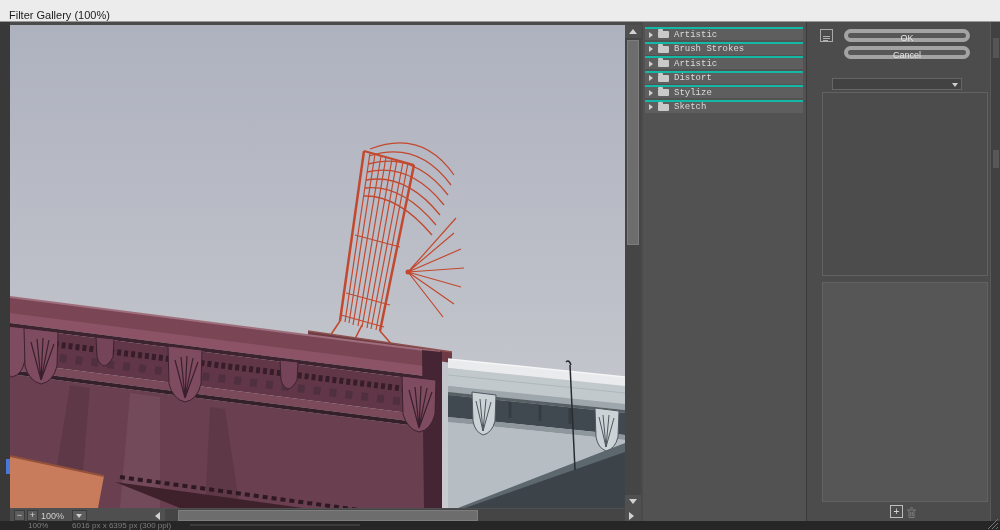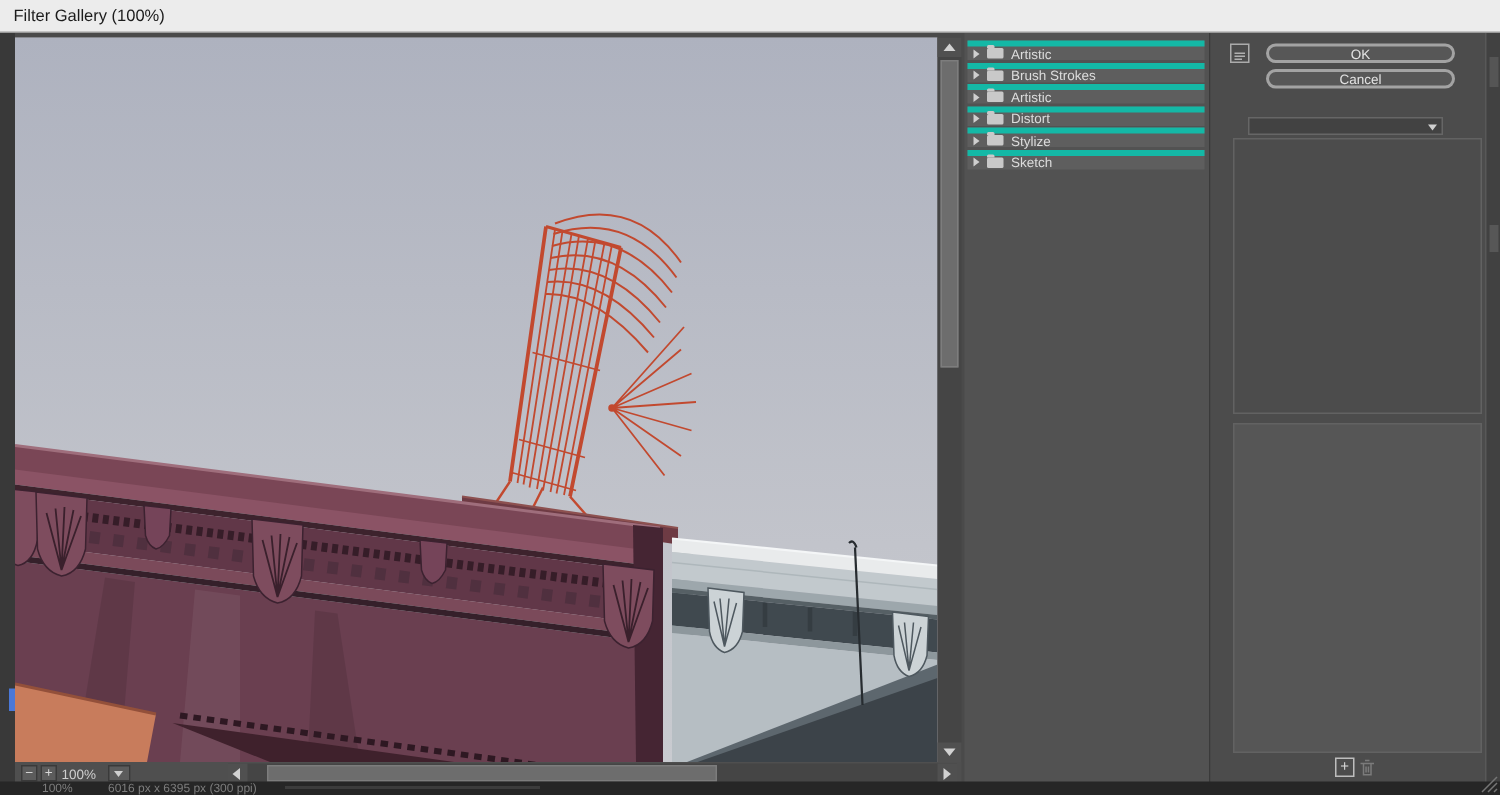--- a/index.html
+++ b/index.html
@@ -2,21 +2,21 @@
 <html><head>
 <meta charset="utf-8">
 <style>
   * { margin:0; padding:0; box-sizing:border-box; }
   html,body { width:1000px; height:530px; overflow:hidden; background:#4a4a4a;
               font-family:"Liberation Sans", sans-serif; }
   #app { position:relative; width:1000px; height:530px; background:#4a4a4a; overflow:hidden; }
 
   
   .titlebar { position:absolute; left:0; top:0; width:1000px; height:22px;
-    background:#ececec; border-bottom:1px solid #9a9a9a; display:flex; align-items:center; }
+    background:#ececec; border-bottom:1px solid #9a9a9a; display:flex; align-items:flex-end; }
   .titlebar span { font-size:11px; color:#1c1c1c; padding-left:9px; }
 
   
   .left-strip { position:absolute; left:0; top:22px; width:10px; height:508px; background:#393939; }
   .accent-mark { position:absolute; left:6px; top:437px; width:5px; height:15px; background:#4a78d8; }
 
   
   .preview { position:absolute; left:10px; top:25px; width:615px; height:483px; overflow:hidden; background:#b9bcc6; }
   .preview svg { display:block; }
 
@@ -40,37 +40,37 @@
   .zoomdrop { position:absolute; left:62px; top:2px; width:15px; height:11px; background:#5c5c5c; border:1px solid #3a3a3a; }
   .chev { width:0; height:0; border-left:3px solid transparent; border-right:3px solid transparent;
           border-top:4px solid #cfcfcf; position:absolute; left:3px; top:3px; }
   .hscroll { position:absolute; left:142px; top:1px; width:486px; height:13px; background:#454545; }
   .hscroll .btn { position:absolute; top:0; width:13px; height:13px; background:#505050; }
   .hscroll .thumb { position:absolute; left:26px; top:1px; width:300px; height:11px; background:#6d6d6d; border:1px solid #7d7d7d; }
 
   
   .list-region { position:absolute; left:643px; top:22px; width:163px; height:500px; background:#525252; }
   .filter-rows { position:absolute; left:2px; top:5px; width:158px; }
-  .frow { height:13px; margin-bottom:1.5px; background:#5e5e5e; border-top:4px solid #14b8a6;
-    display:flex; align-items:center; padding-left:4px; cursor:default; }
+  .frow { height:13px; margin-bottom:1.5px; background:#5e5e5e; border-top:2px solid #14b8a6;
+    display:flex; align-items:center; padding-left:4px; cursor:default;font-family:Liberation Mono, monospace; }
   .frow .tri { width:0; height:0; border-left:4px solid #cfcfcf; border-top:3px solid transparent;
     border-bottom:3px solid transparent; margin-right:5px; }
   .folder { width:11px; height:7px; background:#c9c9c9; position:relative; margin-right:5px; border-radius:1px; }
   .folder::before { content:""; position:absolute; left:0; top:-2px; width:5px; height:2px; background:#c9c9c9;
     border-radius:1px 1px 0 0; }
   .frow .lbl { font-size:9px; color:#dcdcdc; }
 
   .divider { position:absolute; left:806px; top:22px; width:1px; height:500px; background:#3a3a3a; }
 
   
   .right-region { position:absolute; left:807px; top:22px; width:183px; height:500px; background:#4c4c4c; }
   .collapse-btn { position:absolute; left:13px; top:7px; width:13px; height:13px; background:#4c4c4c;
     border:1px solid #ababab; }
   .pillbtn { position:absolute; left:37px; width:126px; height:13px; background:#575757;
-    border:2px solid #a3a3a3; border-radius:7px; color:#e3e3e3; font-size:9px; line-height:11px;
+    border:4px solid #a3a3a3; border-radius:7px; color:#e3e3e3; font-size:9px; line-height:11px;
     text-align:center; font-family:"Liberation Sans", sans-serif; }
   .dropdown { position:absolute; left:25px; top:56px; width:130px; height:12px; background:#424242;
     border:1px solid #666; }
   .dropdown .chev { left:119px; top:4px; }
   .dropdown .val { position:absolute; left:4px; top:1px; font-size:9px; color:#ddd; }
   .groupbox1 { position:absolute; left:15px; top:70px; width:166px; height:184px; border:1px solid #626262; }
   .groupbox2 { position:absolute; left:15px; top:260px; width:166px; height:220px; border:1px solid #626262; background:#565656; }
   .layerbtn { position:absolute; top:483px; width:13px; height:13px; border:1px solid #bdbdbd;
     color:#d8d8d8; font-size:10px; line-height:11px; text-align:center; background:transparent; }
   .trash { position:absolute; left:99px; top:483px; width:13px; height:13px; opacity:.5; }

